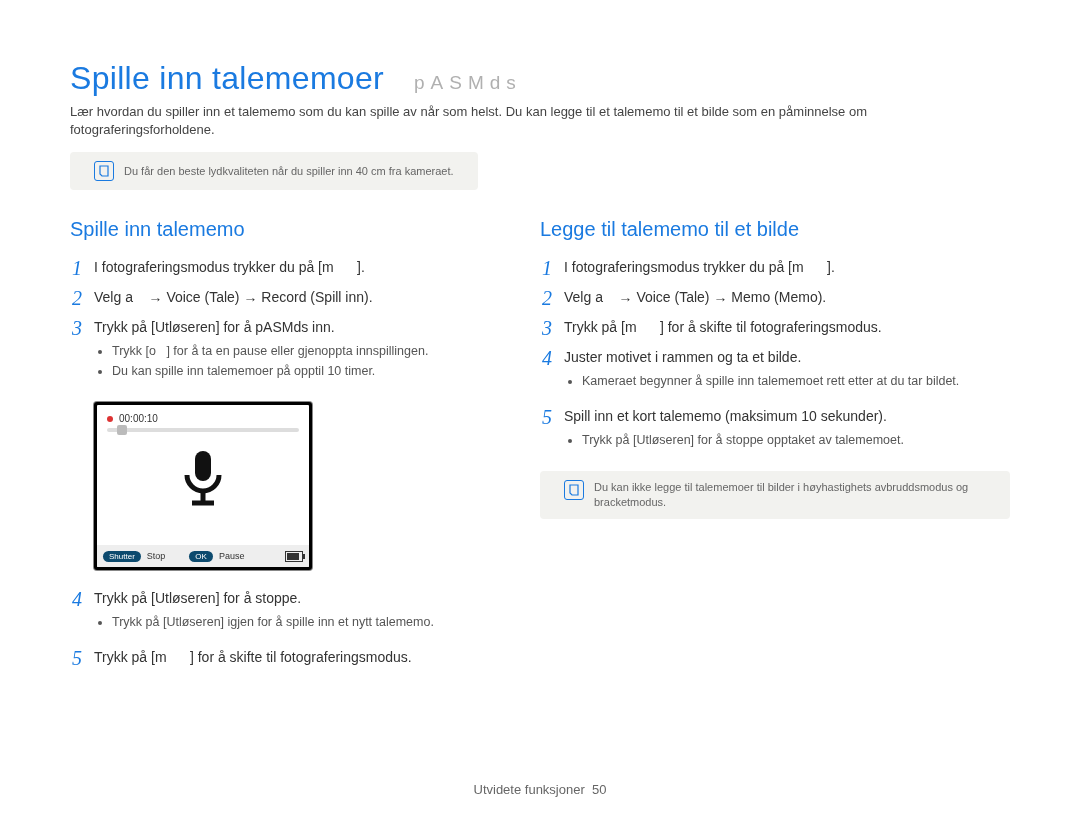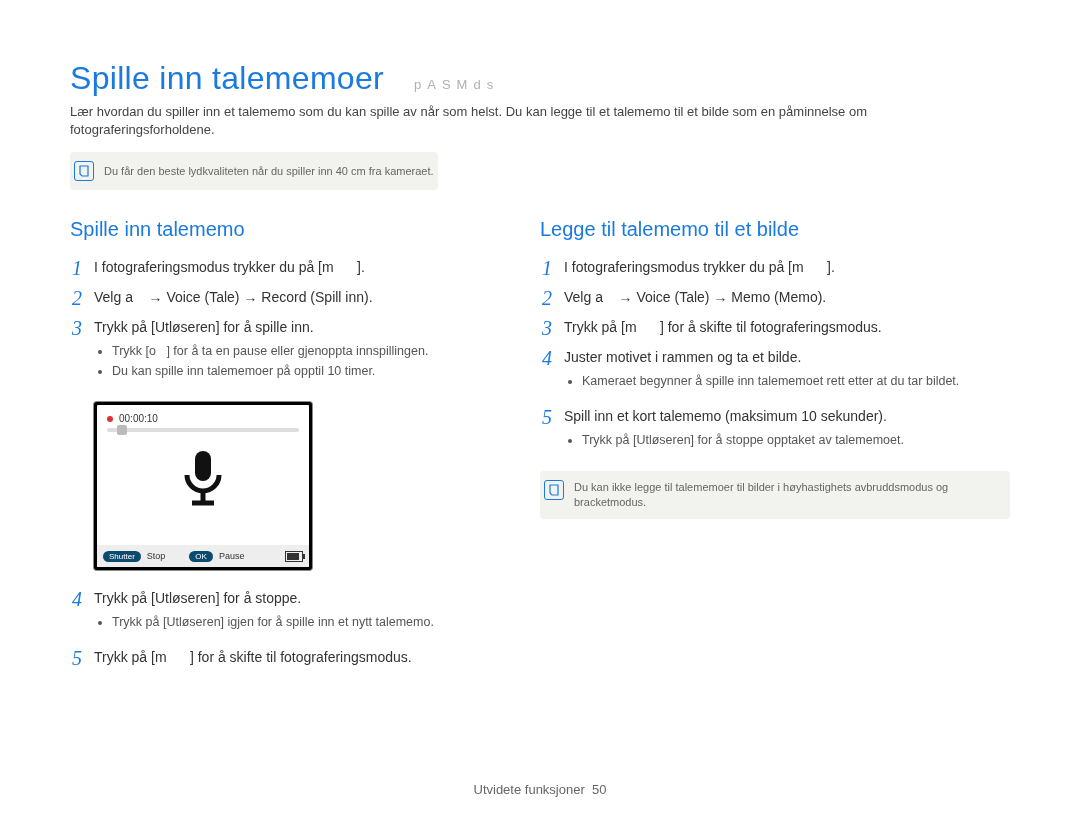--- a/index.html
+++ b/index.html
@@ -8,30 +8,30 @@
     background: #fff;
     color: #333;
     width: 1080px;
     height: 815px;
     box-sizing: border-box;
     padding: 60px 70px 30px 70px;
     position: relative;
   }
   .title-row { display: flex; align-items: baseline; gap: 30px; }
   .title { color: #1a7ae0; font-size: 32px; font-weight: 400; letter-spacing: 0.3px; }
-  .modes { color: #b0b0b0; font-size: 13px; letter-spacing: 6px; }
+  .modes { color: #b0b0b0; font-size: 19px; letter-spacing: 6px; }
   .intro { font-size: 13px; color: #444; margin-top: 6px; line-height: 1.35; }
   .tip-box {
     margin-top: 14px;
     background: #f2f2ef;
     border-radius: 4px;
     display: flex;
     align-items: center;
     gap: 10px;
-    padding: 9px 4px;
+    padding: 9px 24px;
     width: fit-content;
     max-width: 520px;
   }
   .tip-box.full { max-width: 500px; align-items: flex-start; }
   .tip-icon {
     width: 18px; height: 18px; border: 1.5px solid #1a7ae0; border-radius: 3px;
     display: flex; align-items: center; justify-content: center; color: #1a7ae0;
     flex: 0 0 auto;
   }
   .tip-text { font-size: 11px; color: #666; line-height: 1.35; }
@@ -102,21 +102,21 @@
     <div class="step">
       <div class="step-num">2</div>
       <div class="step-body">
         <span>Velg a&nbsp;&nbsp;&nbsp; → </span><b>Voice</b><span> (Tale) → </span><b>Record</b><span> (Spill inn).</span>
       </div>
     </div>
 
     <div class="step">
       <div class="step-num">3</div>
       <div class="step-body">
-        <span>Trykk på [</span><b>Utløseren</b><span>] for å spille inn.</span>
+        <span>Trykk på [</span><b>Utløseren</b><span>] for å pASMds inn.</span>
         <ul>
           <li>Trykk [o&nbsp;&nbsp;&nbsp;] for å ta en pause eller gjenoppta innspillingen.</li>
           <li>Du kan spille inn talememoer på opptil 10 timer.</li>
         </ul>
       </div>
     </div>
 
     <div class="device">
       <div class="screen">
         <div class="rec-row">

